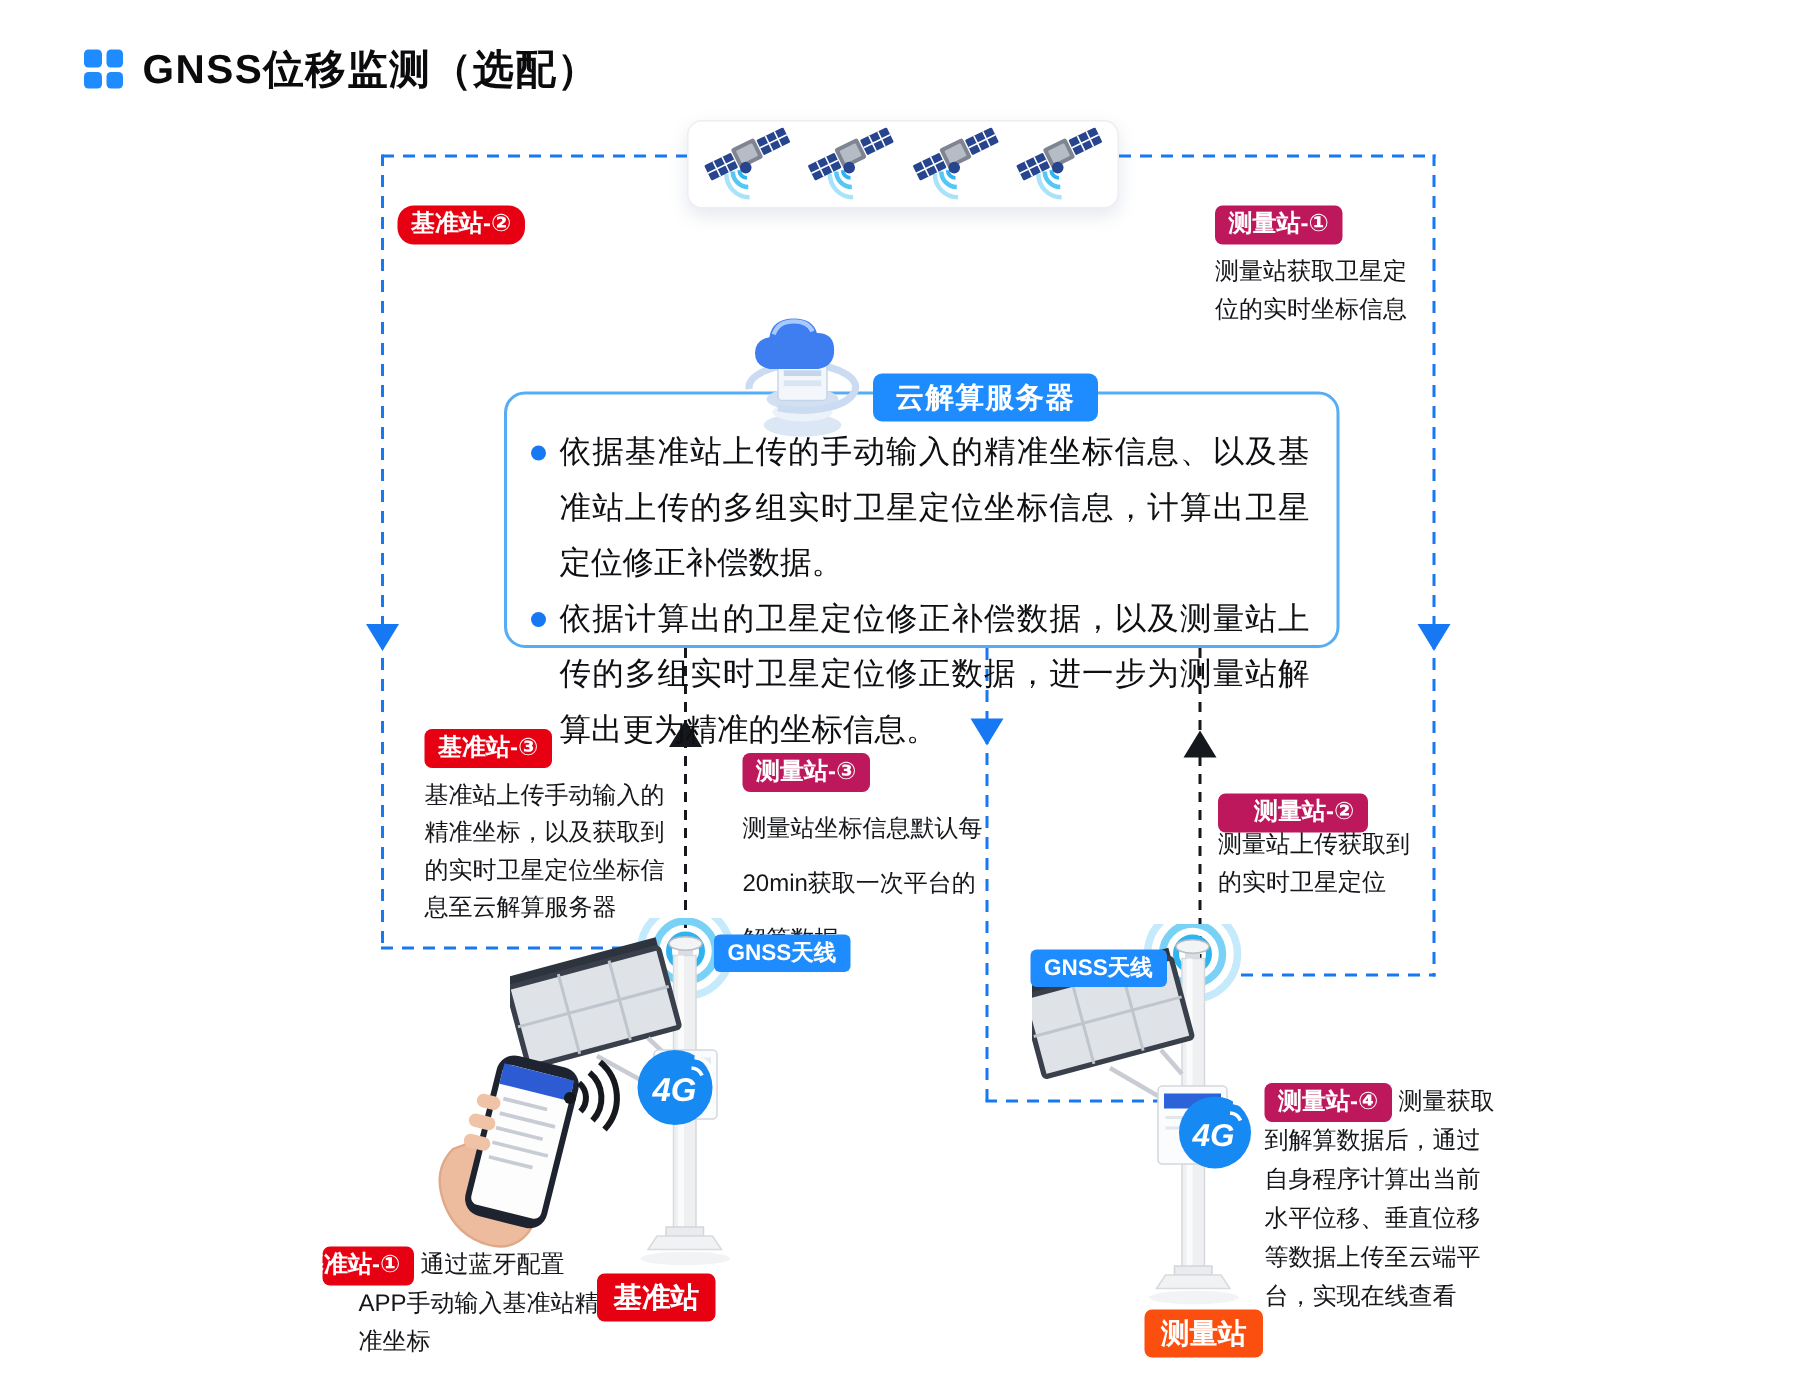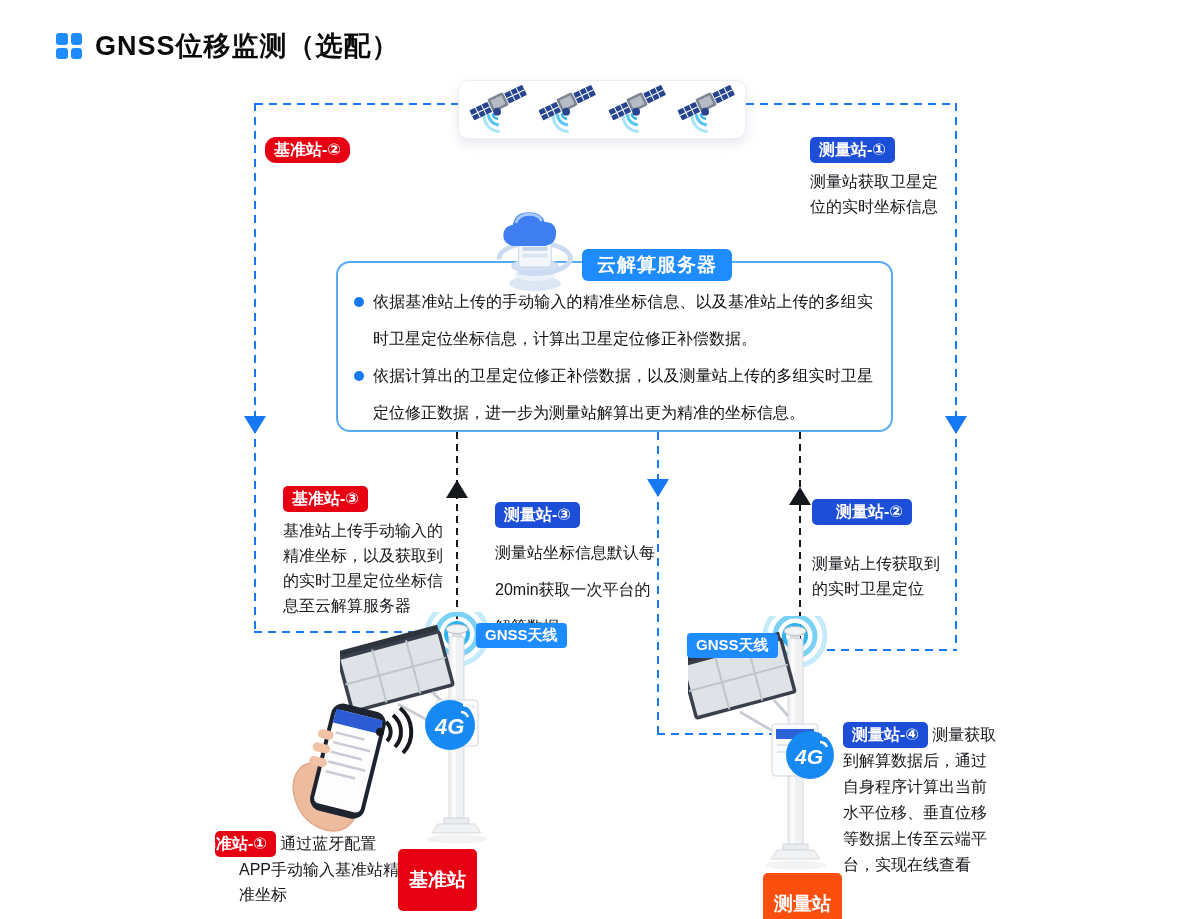--- a/index.html
+++ b/index.html
@@ -34,31 +34,31 @@
   
   .cloud-icon{position:absolute;left:487px;top:194px;width:96px;height:100px;z-index:5;}
   .cloud-tag{position:absolute;left:582px;top:249px;z-index:6;background:#1E8BFF;color:#fff;
         font-size:19px;font-weight:bold;padding:3px 15px;border-radius:6px;letter-spacing:1px;}
   .cloud-box{position:absolute;left:336px;top:261px;width:557px;height:171px;box-sizing:border-box;
         border:2px solid #57ADF5;border-radius:14px;background:#fff;z-index:3;
         padding:20px 18px 0 16px;}
   .bullet-row{display:flex;align-items:flex-start;}
   .bullet-row .dot{flex:none;width:10px;height:10px;border-radius:50%;background:#1678F2;
         margin:14px 9px 0 0;}
-  .bullet-row .btxt{font-size:16px;line-height:37px;color:#0e0f12;text-align:justify;}
+  .bullet-row .btxt{font-size:21px;line-height:37px;color:#0e0f12;text-align:justify;}
 
   
   .badge{display:inline-block;padding:2px 9px;border-radius:5px;color:#fff;
         font-weight:bold;font-size:16px;line-height:22px;white-space:nowrap;}
   .badge.red{background:#E60012;}
-  .badge.orange{background:#1d4ed8;}
+  .badge.orange{background:#be185d;}
   .abs{position:absolute;}
   .note{position:absolute;font-size:16px;line-height:25px;color:#14161a;z-index:4;}
   .station-tag{position:absolute;z-index:6;background:#E60012;color:#fff;font-size:19px;
-        font-weight:bold;padding:18px 11px;border-radius:5px;}
+        font-weight:bold;padding:3px 11px;border-radius:5px;}
   .station-tag.orange{background:#FA4F0E;}
   .gnss-tag{position:absolute;z-index:6;background:#1E8BFF;color:#fff;font-size:15px;
         font-weight:bold;padding:3px 9px;border-radius:4px;}
   .hang{padding-left:24px;text-indent:-24px;}
   .svg-abs{position:absolute;z-index:2;}
 </style>
 </head>
 <body>
 
 <div class="canvas">
@@ -171,21 +171,21 @@
 
   <span class="abs badge orange" style="left:810px;top:137px;">测量站-①</span>
   <div class="note" style="left:810px;top:169px;width:138px;">测量站获取卫星定位的实时坐标信息</div>
 
   <span class="abs badge red" style="left:283px;top:486px;z-index:4;">基准站-③</span>
   <div class="note" style="left:283px;top:518px;width:168px;">基准站上传手动输入的精准坐标，以及获取到的实时卫星定位坐标信息至云解算服务器</div>
 
   <span class="abs badge orange" style="left:495px;top:502px;z-index:4;">测量站-③</span>
   <div class="note" style="left:495px;top:534px;width:165px;line-height:37px;">测量站坐标信息默认每20min获取一次平台的解算数据</div>
 
-  <span class="abs badge orange" style="left:812px;top:499px;z-index:4;padding-left:24px;">测量站-②</span>
+  <span class="abs badge orange" style="left:812px;top:529px;z-index:4;padding-left:24px;">测量站-②</span>
   <div class="note hang" style="left:215px;top:831px;width:166px;">
     <span class="badge red">基准站-①</span>
     <span>通过蓝牙配置APP手动输入基准站精准坐标</span>
   </div>
 
   <div class="note" style="left:812px;top:551px;width:138px;">测量站上传获取到的实时卫星定位</div>
 
   <div class="note" style="left:843px;top:722px;width:156px;line-height:26px;">
     <span class="badge orange">测量站-④</span>
     <span>测量获取到解算数据后，通过自身程序计算出当前水平位移、垂直位移等数据上传至云端平台，实现在线查看</span>

